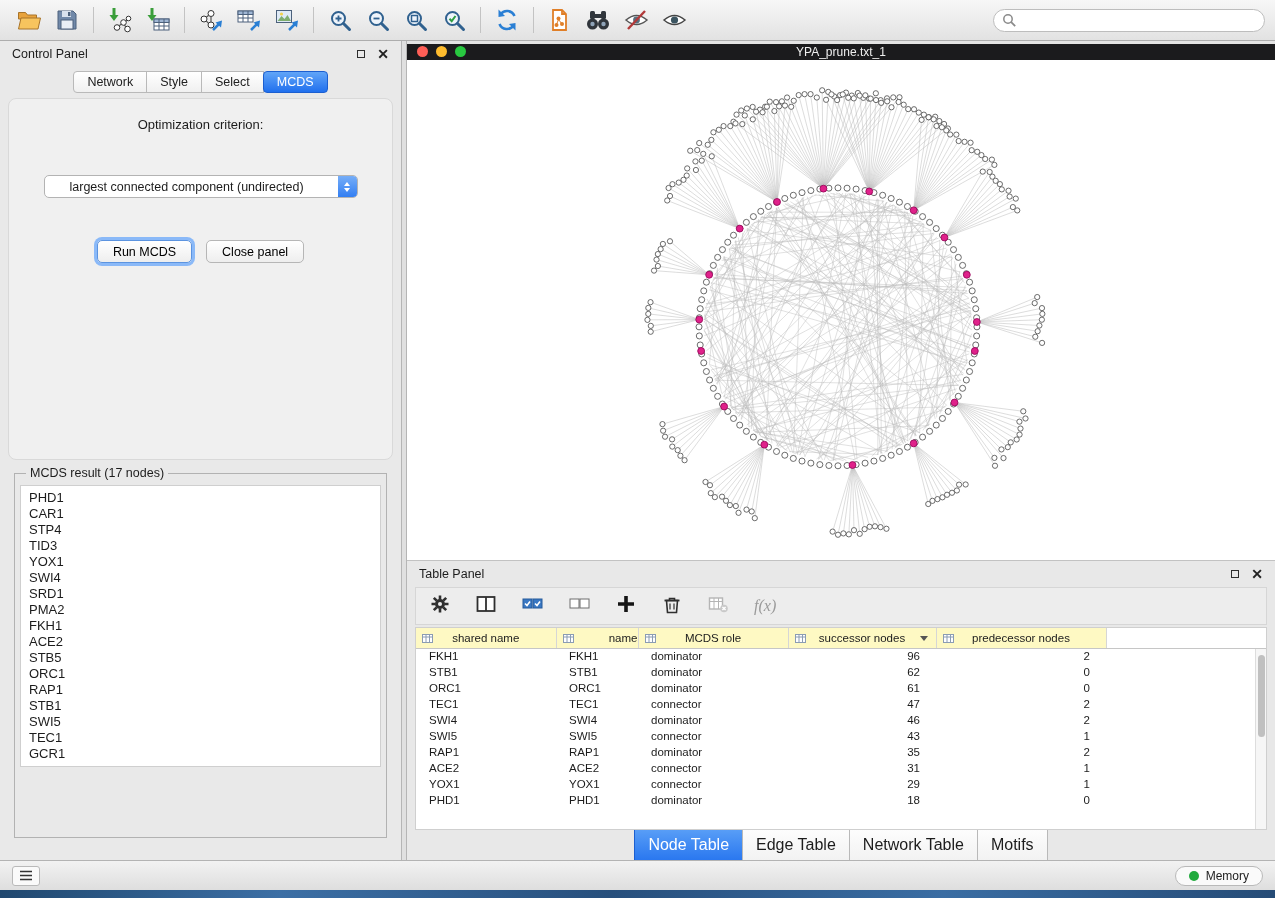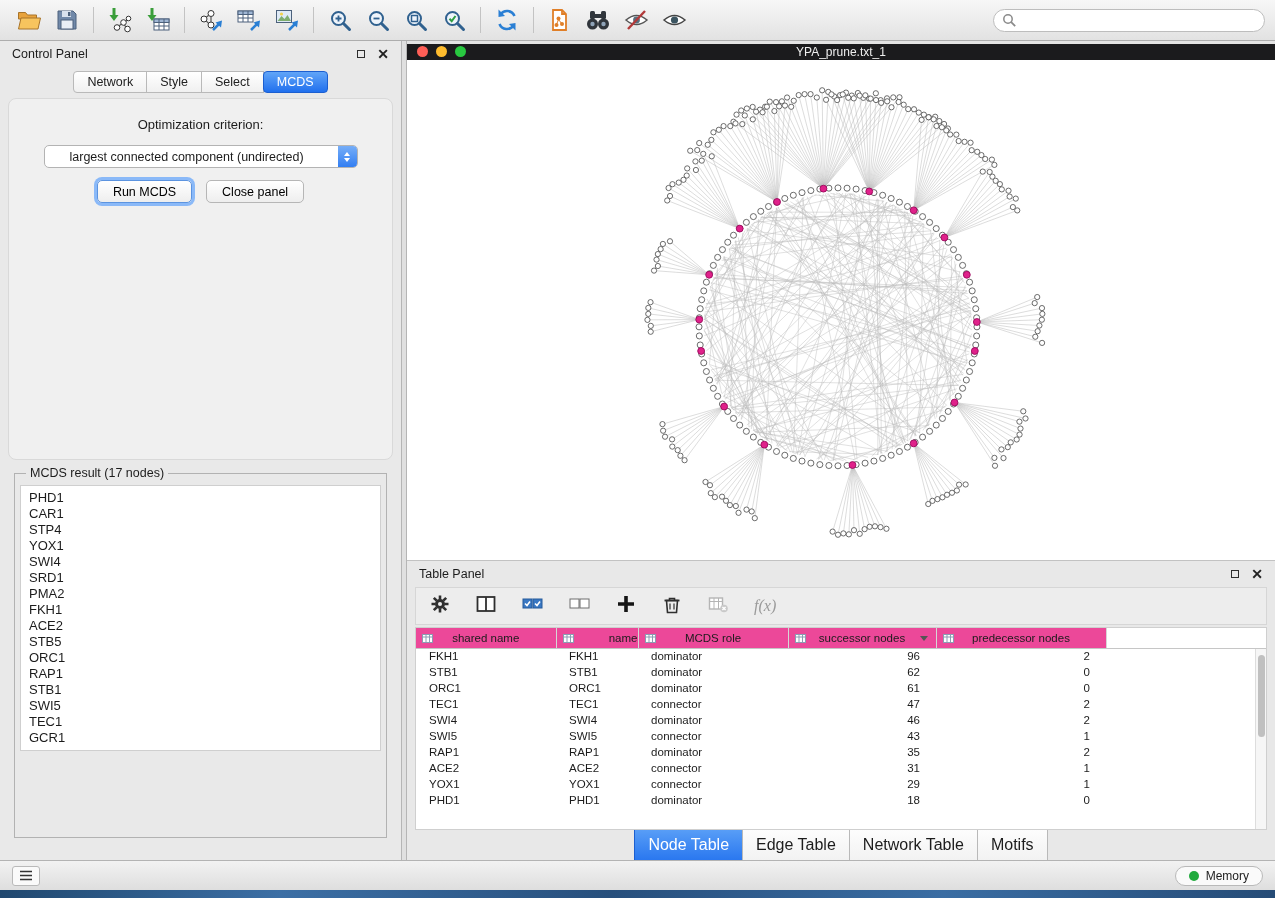--- a/index.html
+++ b/index.html
@@ -29,21 +29,21 @@
 
   .cp-tabs { display:flex; justify-content:center; margin:4px 0 2px; flex:none; }
   .cp-tab { font-size:12.5px; padding:3px 13px; background:linear-gradient(#ffffff,#f0f0f0);
     border:1px solid #b9b9b9; margin-left:-1px; color:#222; }
   .cp-tab:first-child { border-radius:4px 0 0 4px; margin-left:0; }
   .cp-tab:last-child { border-radius:0 4px 4px 0; }
   .cp-tab.active { background:linear-gradient(#61a5f8,#2170ee); color:#fff; border:1px solid #1c5fd0;
     border-radius:4px;text-align:center; }
 
   .tab-content { flex:1; margin:3px 8px 6px; border:1px solid #d9d9d9; background:#f0f0f0;
-    border-radius:8px; display:flex; flex-direction:column; align-items:center; min-height:0; }
+    border-radius:8px; display:flex; flex-direction:column; align-items:center; min-height:0;gap:30px; }
   .opt-label { margin-top:18px; font-size:13px; }
   .dropdown { margin-top:13px; width:314px; height:23px; background:#fff; border:1px solid #b3b3b3;
     border-radius:5px; display:flex; align-items:center; overflow:hidden; }
   .dropdown-value { flex:1; font-size:12.5px; padding-left:25px; white-space:nowrap; }
   .dropdown-stepper { width:19px; height:23px; background:linear-gradient(#79b0f8,#2f7cf2);
     display:flex; flex-direction:column; align-items:center; justify-content:center; gap:2px; flex:none;}
   .chev-up { width:0;height:0;border-left:3.5px solid transparent;border-right:3.5px solid transparent;border-bottom:4.5px solid #fff; }
   .chev-dn { width:0;height:0;border-left:3.5px solid transparent;border-right:3.5px solid transparent;border-top:4.5px solid #fff; }
   .btn-row { margin-top:12px; display:flex; gap:14px; }
   .mac-btn { height:23px; padding:0 15px; font-size:12.5px; background:linear-gradient(#ffffff,#eeeeee);
@@ -70,21 +70,21 @@
   .net-canvas { flex:1; background:#fff; }
   .net-canvas svg { display:block; width:100%; height:100%; }
 
   
   .table-panel { flex:1; background:#e8e8e8; display:flex; flex-direction:column; border-top:1px solid #c2c2c2; min-height:0; }
   .tp-toolbar { height:38px; margin:0 8px 2px; background:#ededed; border:1px solid #d6d6d6;
     display:flex; align-items:center; gap:26px; padding:0 14px; flex:none; }
   .fx-label { font-family:"Liberation Serif", serif; font-style:italic; font-size:16px; color:#9a9a9a; }
   .table-wrap { flex:1; margin:0 8px; background:#fff; border:1px solid #cfcfcf; position:relative; overflow:hidden; min-height:0; }
   table { border-collapse:collapse; table-layout:fixed; width:100%; }
-  th { height:20px; background:#ec4899; border-right:1px solid #d6d6d6; border-bottom:1px solid #c6c6c6;
+  th { height:20px; background:#fef9c3; border-right:1px solid #d6d6d6; border-bottom:1px solid #c6c6c6;
     font-weight:normal; font-size:11.5px; position:relative; }
   th.filler { background:#fff; border-right:none; }
   th .th-icon { position:absolute; left:6px; top:5px; }
   th .sort-arrow { position:absolute; right:8px; top:8px; width:0; height:0;
     border-left:4px solid transparent; border-right:4px solid transparent; border-top:5px solid #555; }
   td { height:16px; font-size:11.5px; padding:0 0 0 13px; white-space:nowrap; overflow:hidden; }
   td.num { text-align:right; padding:0 16px 0 0; }
   .vscroll { position:absolute; top:21px; right:0; bottom:0; width:11px; background:#f6f6f6; border-left:1px solid #ddd; }
   .vscroll .thumb { position:absolute; top:6px; left:1.5px; width:7px; height:82px; background:#c0c0c0; border-radius:4px; }
 
@@ -290,20 +290,21 @@
           <button class="mac-btn focused">Run MCDS</button>
           <button class="mac-btn">Close panel</button>
         </div>
       </div>
       <fieldset class="result-box">
         <legend>MCDS result (17 nodes)</legend>
         <div class="result-list">
             <div class="mcds-item">PHD1</div>
             <div class="mcds-item">CAR1</div>
             <div class="mcds-item">STP4</div>
+            <div class="mcds-item">TID3</div>
             <div class="mcds-item">YOX1</div>
             <div class="mcds-item">SWI4</div>
             <div class="mcds-item">SRD1</div>
             <div class="mcds-item">PMA2</div>
             <div class="mcds-item">FKH1</div>
             <div class="mcds-item">ACE2</div>
             <div class="mcds-item">STB5</div>
             <div class="mcds-item">ORC1</div>
             <div class="mcds-item">RAP1</div>
             <div class="mcds-item">STB1</div>

